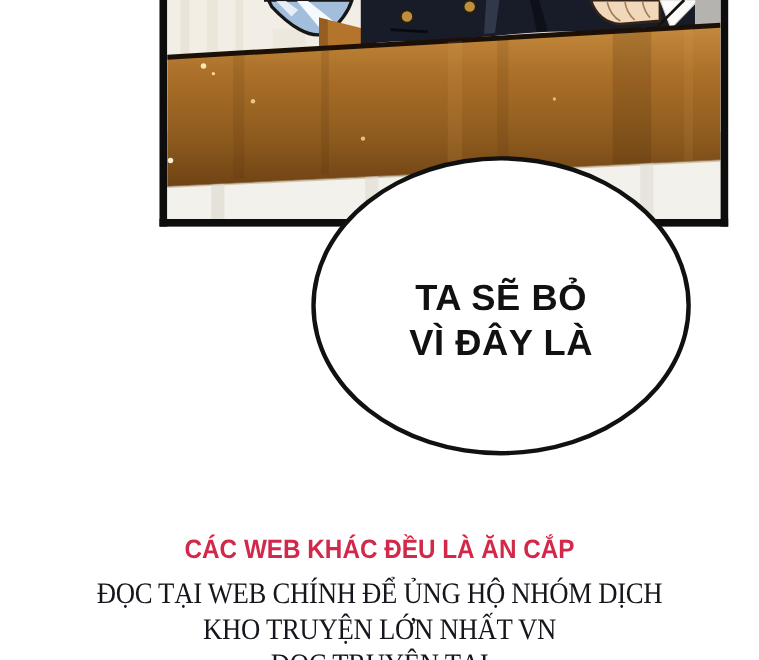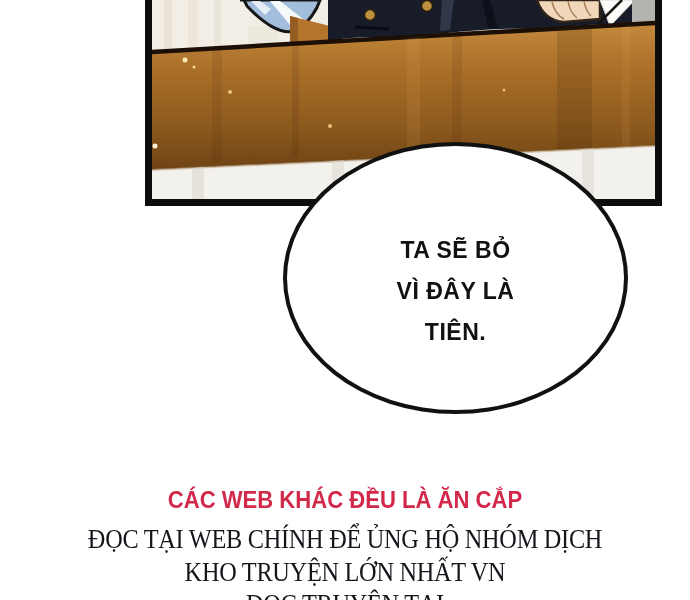--- a/index.html
+++ b/index.html
@@ -17,21 +17,21 @@
   .panel svg{display:block;width:503px;height:199px;}
   
   .bubble{
     position:absolute;left:283px;top:142px;width:345px;height:272px;
     box-sizing:border-box;background:#ffffff;border:4px solid #111111;border-radius:50%;
     z-index:5;display:flex;flex-direction:column;align-items:center;justify-content:center;
     padding-top:26px;
   }
   .bubble-line{
     font-family:"Liberation Sans",sans-serif;font-weight:bold;
-    font-size:23px;line-height:41px;letter-spacing:.5px;color:#111111;
+    font-size:33px;line-height:41px;letter-spacing:.5px;color:#111111;
     white-space:nowrap;text-align:center;
   }
   
   .footer-warning{
     position:absolute;top:487px;left:0;width:690px;text-align:center;
     font-family:"Liberation Sans",sans-serif;font-weight:bold;font-size:24px;line-height:26px;
     color:#d2294a;transform:scaleX(.92);transform-origin:center;white-space:nowrap;
   }
   .footer-serif{
     position:absolute;left:0;width:690px;text-align:center;
@@ -109,21 +109,20 @@
       <polygon points="40,168 52,167 52,199 40,199" fill="#dcd8cf" opacity="0.6"></polygon>
       <polygon points="180,161 192,160 192,199 180,199" fill="#dcd8cf" opacity="0.55"></polygon>
       <polygon points="330,154 344,153 344,199 330,199" fill="#dcd8cf" opacity="0.55"></polygon>
       <polygon points="430,149 442,148 442,199 430,199" fill="#dcd8cf" opacity="0.5"></polygon>
     </svg>
   </div>
 
   <div class="bubble">
     <div class="bubble-line">TA SẼ BỎ</div>
     <div class="bubble-line">VÌ ĐÂY LÀ</div>
-    <div class="bubble-line">TIÊN.</div>
   </div>
 
   <div class="footer-warning">CÁC WEB KHÁC ĐỀU LÀ ĂN CẮP</div>
   <div class="footer-serif footer-line1">ĐỌC TẠI WEB CHÍNH ĐỂ ỦNG HỘ NHÓM DỊCH</div>
   <div class="footer-serif footer-line2">KHO TRUYỆN LỚN NHẤT VN</div>
   <div class="footer-serif footer-line3">ĐỌC TRUYỆN TẠI</div>
 
 </div>
 
 </body></html>

